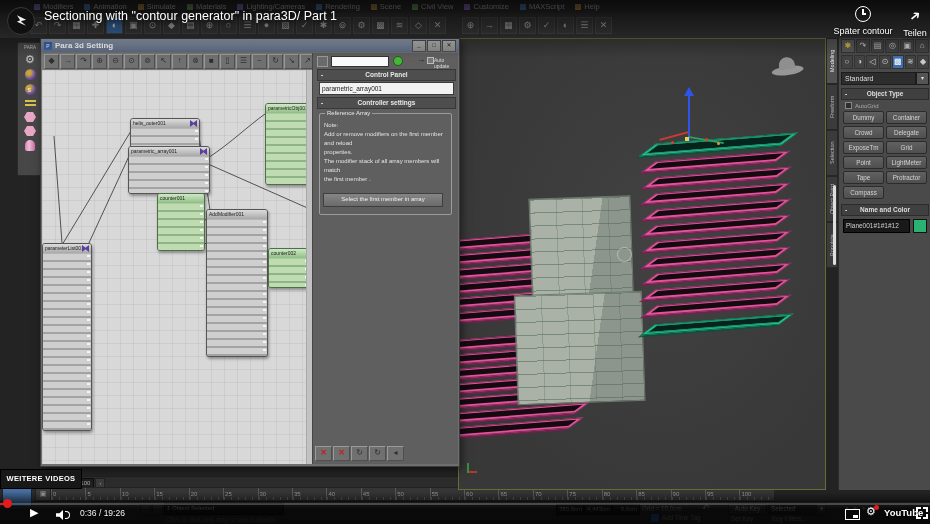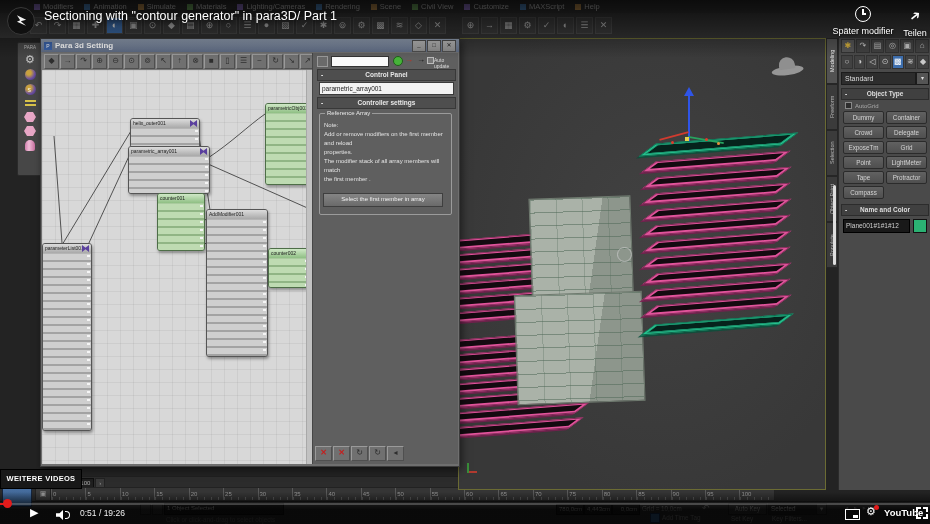--- a/index.html
+++ b/index.html
@@ -537,36 +537,36 @@
     <div class="sb" style="left:731px;top:13px">Set Key</div>
     <div class="sb" style="left:772px;top:13px">Key Filters...</div>
     <div class="sb" style="left:845px;top:2px;letter-spacing:2px;color:#888">◂ ▸ ▸</div>
   </div>
 
   <div id="ytgrad"></div>
   <div id="avatar"></div>
   <div id="yttitle">Sectioning with "contour generator" in para3D/ Part 1</div>
   <div class="ytact" style="left:832px;width:62px">
     <div class="clock"></div>
-    <div class="albl">Später modifier</div>
+    <div class="albl">Später contour</div>
   </div>
   <div class="ytact" style="left:897px;width:36px">
     <span class="sharearr">➔</span>
     <div class="albl">Teilen</div>
   </div>
 
   <div id="bluebox"></div>
   <div id="tooltip">WEITERE VIDEOS</div>
 
   <div id="ytbar">
     <div id="ytprog"></div>
     <div id="ytprogred"></div>
     <div id="ytdot"></div>
     <div id="ytplay">▶</div>
     <div id="ytvol"></div>
-    <div id="yttime">0:51 / 19:26</div>
+    <div id="yttime">0:36 / 19:26</div>
     <div id="ytmini"></div>
     <div id="ytgear">⚙</div>
     <div id="ytlogo">YouTube</div>
     <div id="ytfs"></div>
   </div>
 
 </div>
 
 </body></html>

